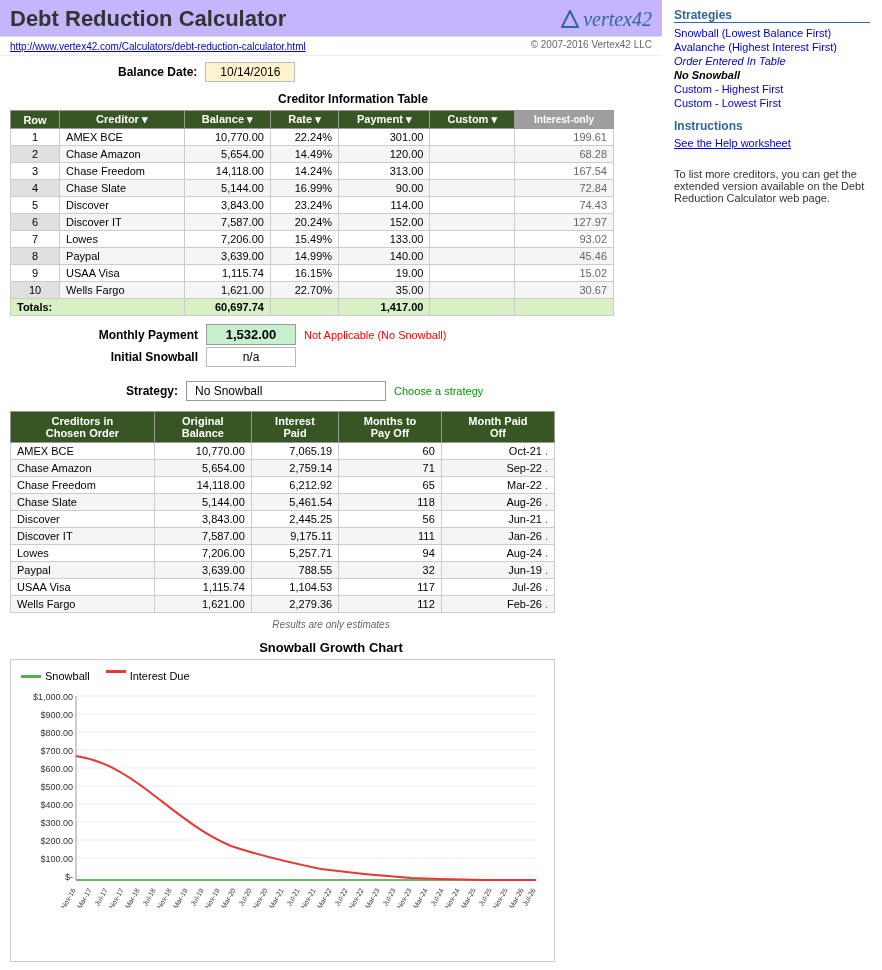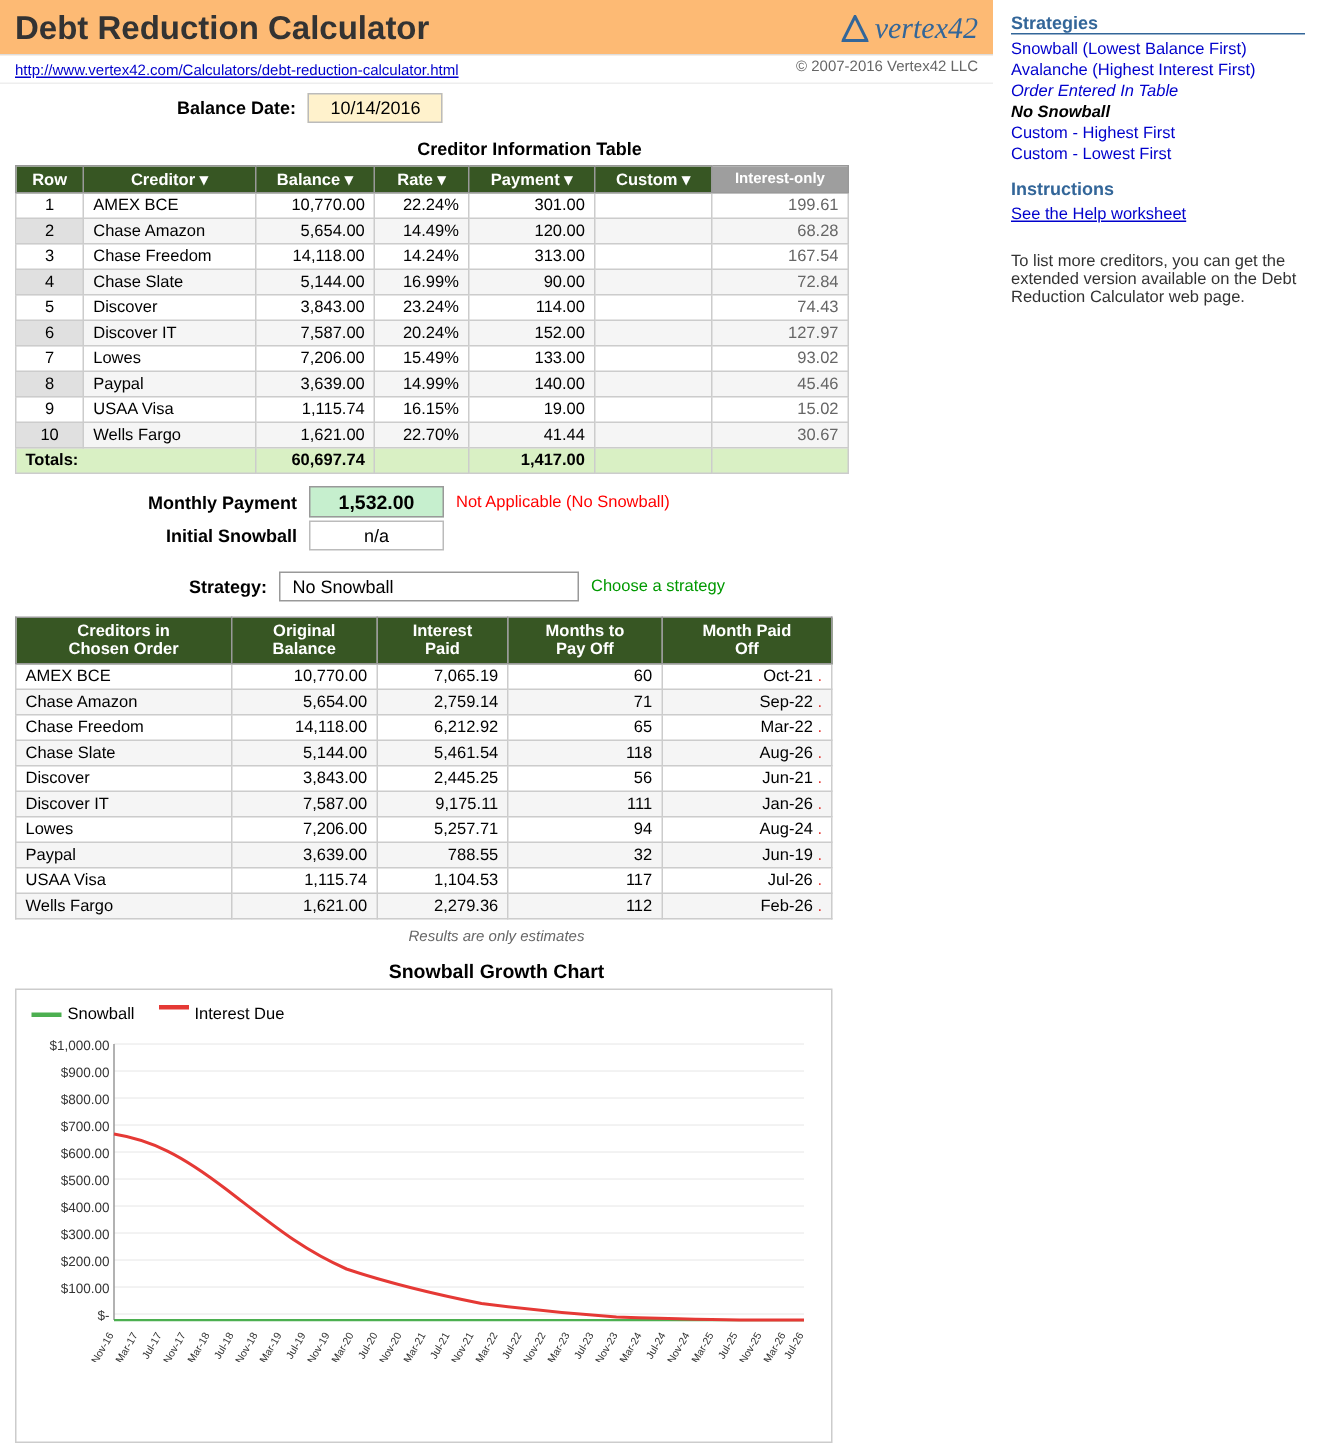--- a/index.html
+++ b/index.html
@@ -4,38 +4,38 @@
   <style>
     * { box-sizing: border-box; margin: 0; padding: 0; }
     body { font-family: Arial, sans-serif; font-size: 12px; background: #fff; width: 882px; overflow-x: hidden; }
 
     .spreadsheet-container { display: flex; width: 882px; }
 
     .main-area { flex: 1; padding: 0; }
     .sidebar { width: 220px; padding: 8px 12px; font-size: 11px; }
 
     
-    .title-row { background: #fdba74; padding: 6px 10px 4px; display: flex; align-items: center; justify-content: space-between; border-bottom: 1px solid #ddd; }
+    .title-row { background: #c4b5fd; padding: 6px 10px 4px; display: flex; align-items: center; justify-content: space-between; border-bottom: 1px solid #ddd; }
     .app-title { font-size: 22px; font-weight: bold; color: #333; }
     .vertex-logo { font-size: 18px; color: #336699; font-style: italic; display: flex; align-items: center; gap: 4px; }
 
     .url-row { background: #fff; padding: 2px 10px; border-bottom: 1px solid #eee; }
     .url-link { color: #0000cc; font-size: 10px; text-decoration: underline; }
     .copyright { color: #666; font-size: 10px; float: right; }
 
     
     .balance-date-row { display: flex; align-items: center; padding: 6px 10px; gap: 8px; }
     .balance-date-label { font-weight: bold; font-size: 12px; }
     .balance-date-value { background: #fff2cc; border: 1px solid #bbb; padding: 2px 8px; font-size: 12px; min-width: 90px; text-align: center; }
 
     
     .cred-table-title { font-weight: bold; font-size: 12px; text-align: center; padding: 4px; margin-left: 44px; }
     
     table { border-collapse: collapse; }
-    .main-table { width: 556px; margin: 0 10px; }
+    .main-table { width: 604px; margin: 0 10px; }
     .main-table th { background: #375623; color: #fff; border: 1px solid #999; padding: 2px 6px; text-align: center; font-size: 11px; }
     .main-table td { border: 1px solid #ccc; padding: 2px 6px; font-size: 11px; }
     .main-table td.row-num { background: #e8e8e8; text-align: center; }
     .main-table td.num { text-align: right; }
     .main-table tr:nth-child(even) td { background: #f5f5f5; }
     .main-table tr:nth-child(odd) td { background: #ffffff; }
     .main-table tr:nth-child(even) td.row-num { background: #e0e0e0; }
     .totals-row td { font-weight: bold; background: #d9f0c4 !important; }
     .interest-only-col { color: #666; font-size: 10px; }
 
@@ -208,21 +208,21 @@
       <td class="num">16.15%</td>
       <td class="num">19.00</td>
       <td class="num"></td>
       <td class="num interest-only-col">15.02</td>
     </tr>
           <tr>
       <td class="row-num">10</td>
       <td style="cursor:pointer;">Wells Fargo</td>
       <td class="num">1,621.00</td>
       <td class="num">22.70%</td>
-      <td class="num">41.44</td>
+      <td class="num">35.00</td>
       <td class="num"></td>
       <td class="num interest-only-col">30.67</td>
     </tr>
         </tbody>
       <tfoot>
         <tr class="totals-row">
           <td colspan="2" class="totals-label" style="font-weight:bold; padding-left:6px;">Totals:</td>
           <td class="num" id="total-balance">60,697.74</td>
           <td></td>
           <td class="num" id="total-payment">1,417.00</td>

